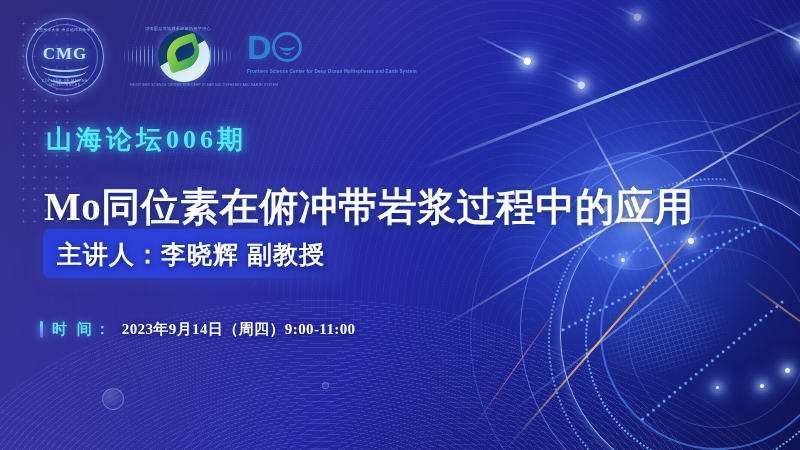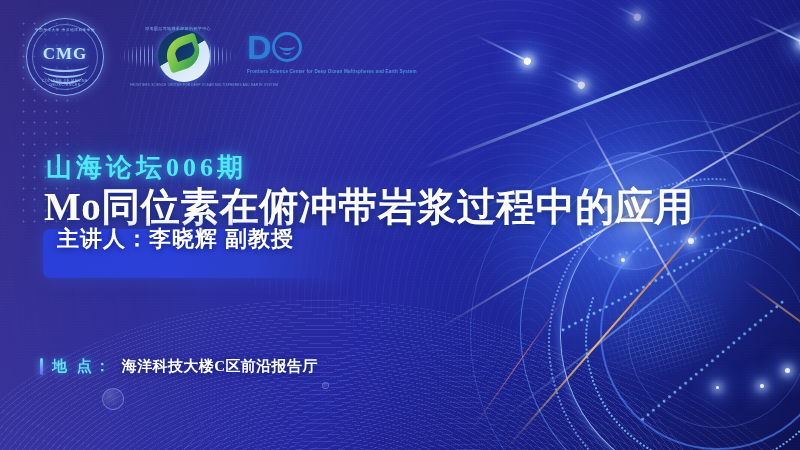--- a/index.html
+++ b/index.html
@@ -120,30 +120,30 @@
   .domes .o{position:relative;display:inline-block;width:30px;height:30px;margin:0 1px;border-radius:50%;
     border:3px solid #2b7fd4;}
   .domes .o::before{content:"";position:absolute;left:4px;top:6px;right:4px;bottom:8px;border-radius:50%;
     border-bottom:3px solid #2b7fd4;}
   .domes .o::after{content:"";position:absolute;left:8px;top:12px;right:8px;bottom:4px;border-radius:50%;
     border-bottom:2px solid #2b7fd4;}
   .domes .sub{margin-top:3px;font-size:4.6px;color:#4d93dd;letter-spacing:.15px;white-space:nowrap;
     font-weight:bold;}
 
   
-  .series{position:absolute;left:46px;top:150px;font-size:26px;font-weight:bold;color:#4fe8f5;
+  .series{position:absolute;left:46px;top:122px;font-size:26px;font-weight:bold;color:#4fe8f5;
     letter-spacing:4px;font-family:"Liberation Serif","DejaVu Serif",serif;
     text-shadow:0 0 10px rgba(60,220,255,.75),0 0 26px rgba(40,170,255,.45);}
   .title{position:absolute;left:44px;top:180px;font-size:39px;font-weight:bold;color:#ffffff;
     letter-spacing:.5px;font-family:"Liberation Serif","DejaVu Serif",serif;
     text-shadow:0 2px 10px rgba(0,20,90,.85),0 0 22px rgba(120,170,255,.4);}
   .speaker-band{position:absolute;left:43px;top:229px;width:302px;height:49px;border-radius:7px;
     background:linear-gradient(100deg,#2a3fd8 0%,#2b40d6 45%,#2b3fc8 70%,rgba(43,63,200,.15) 100%);
     box-shadow:0 0 18px rgba(50,90,230,.35);}
-  .speaker{position:absolute;left:57px;top:224px;font-size:22px;font-weight:bold;color:#ffffff;
+  .speaker{position:absolute;left:57px;top:238px;font-size:25px;font-weight:bold;color:#ffffff;
     letter-spacing:1px;font-family:"Liberation Sans","DejaVu Sans",sans-serif;
     text-shadow:0 1px 6px rgba(0,15,80,.8);}
 
   .meta{position:absolute;left:40px;font-size:15px;display:flex;align-items:center;gap:9px;white-space:nowrap;}
   .meta .bar{width:3px;height:17px;border-radius:2px;
     background:linear-gradient(180deg,#6be6ff,#6a5bff);box-shadow:0 0 7px rgba(90,200,255,.8);}
   .meta .lab{color:#5fe3f2;font-weight:bold;letter-spacing:3px;
     font-family:"Liberation Serif","DejaVu Serif",serif;text-shadow:0 0 8px rgba(60,200,255,.6);}
   .meta .val{color:#ffffff;font-weight:bold;letter-spacing:.4px;
     font-family:"Liberation Serif","DejaVu Serif",serif;text-shadow:0 1px 6px rgba(0,20,90,.8);}
@@ -250,20 +250,20 @@
       <div class="sub">Frontiers Science Center for Deep Ocean Multispheres and Earth System</div>
     </div>
   </div>
 
   <div class="series">山海论坛006期</div>
   <div class="title">Mo同位素在俯冲带岩浆过程中的应用</div>
 
   <div class="speaker-band"></div>
   <div class="speaker">主讲人：李晓辉  副教授</div>
 
-
-  <div class="meta" id="meta-place">
+  <div class="meta" id="meta-time">
     <span class="bar"></span>
-    <span class="lab">地 点：</span>
-    <span class="val">海洋科技大楼C区前沿报告厅</span>
-  </div>
+    <span class="lab">时 间：</span>
+    <span class="val">2023年9月14日（周四）9:00-11:00</span>
+  </div>
+
 
 </div>
 
 </body></html>

